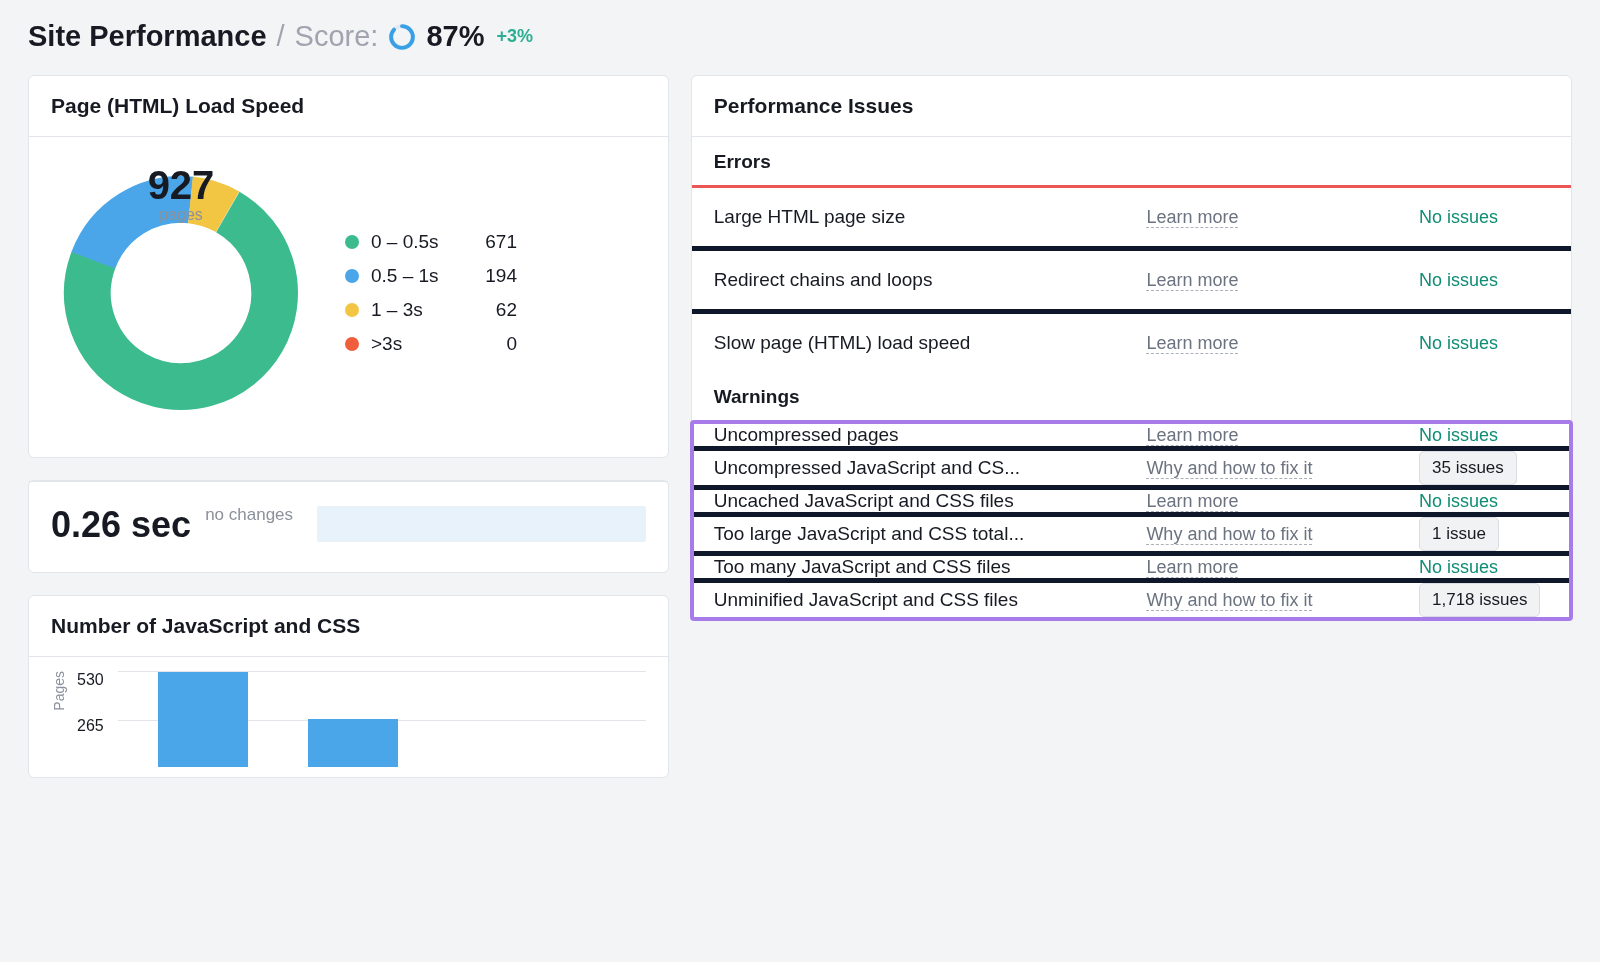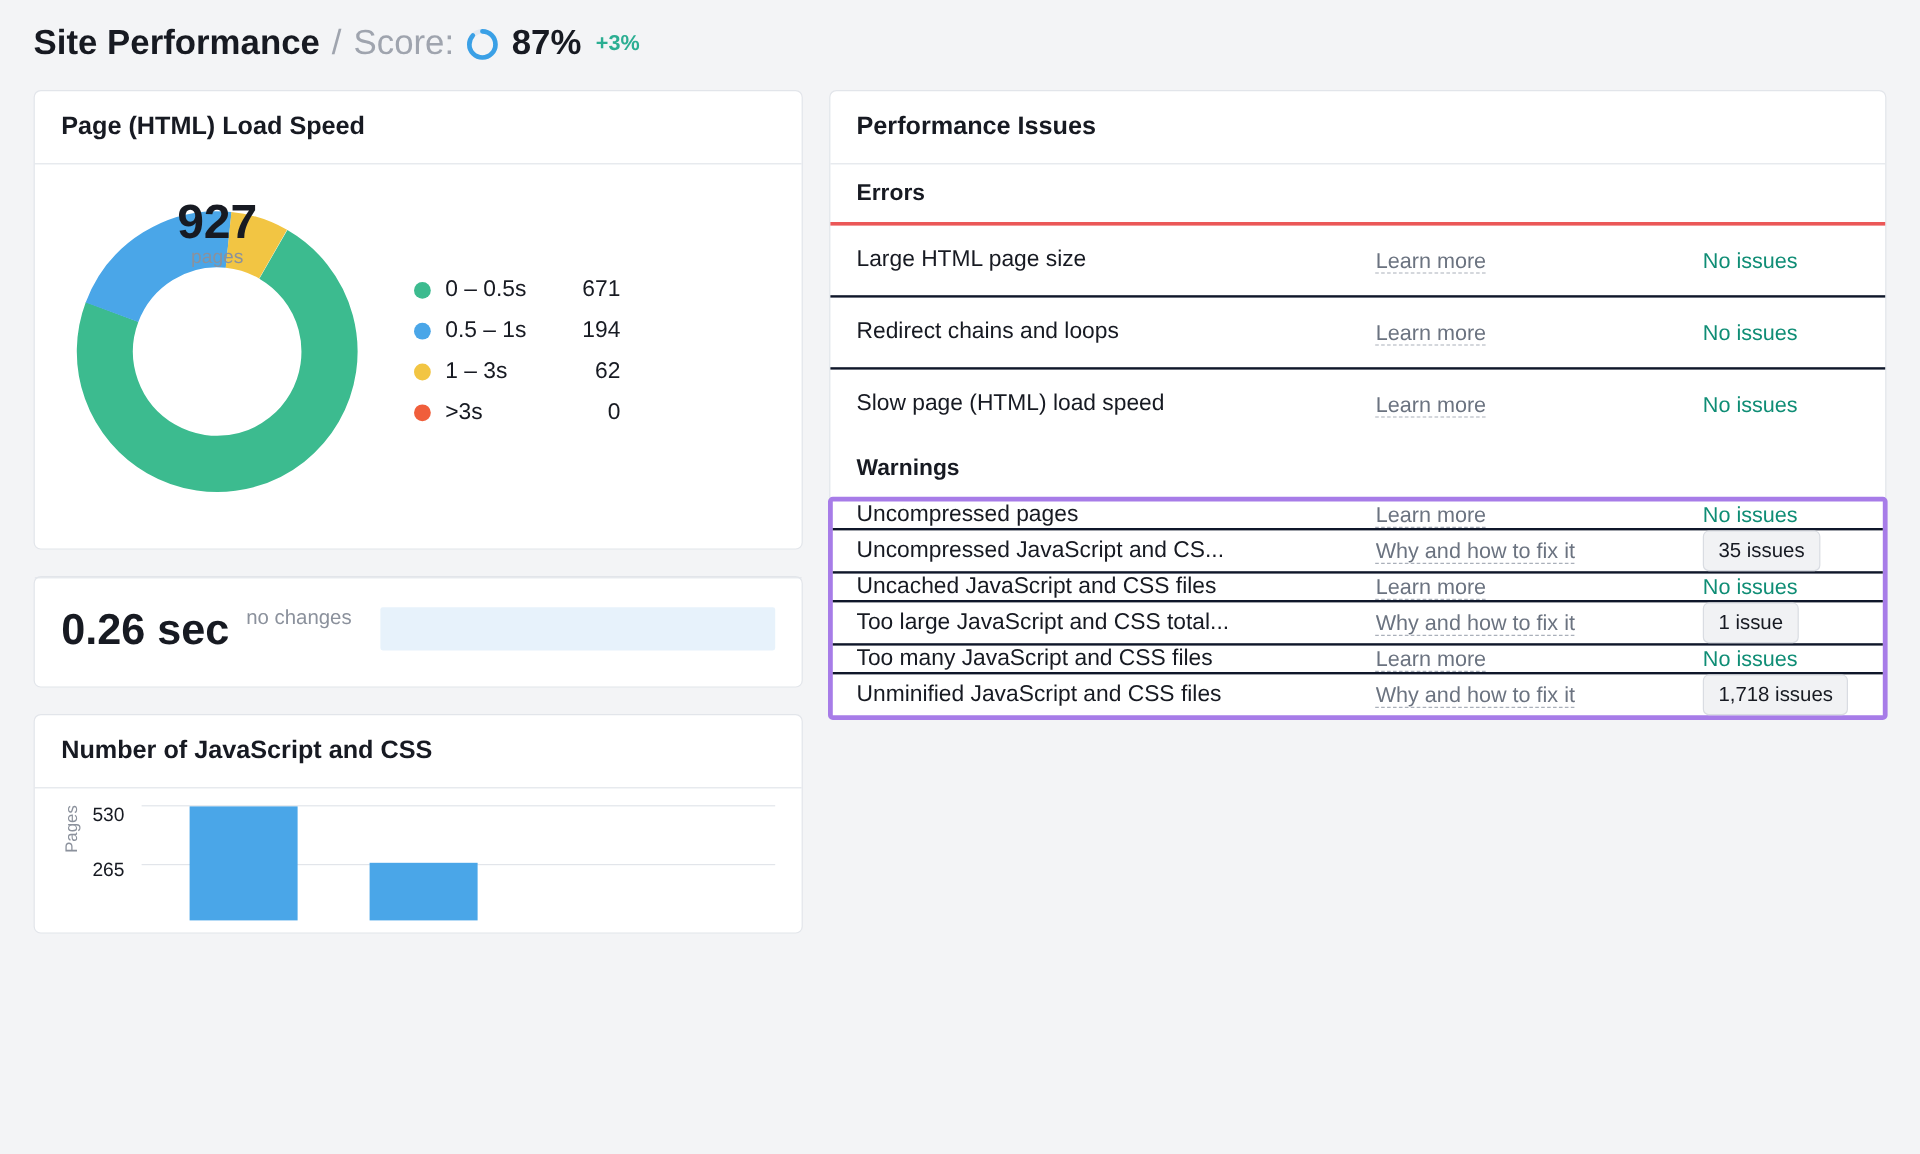--- a/index.html
+++ b/index.html
@@ -218,21 +218,21 @@
   .errors-divider {
     height: 3px;
     background: #eb5757;
     margin: 0;
   }
   .issue-row {
     display: flex;
     align-items: center;
     justify-content: space-between;
     padding: 18px 22px;
-    border-bottom: 2px solid #0f172a;
+    border-bottom: 5px solid #0f172a;
     gap: 18px;
   }
   .issue-row:last-child { border-bottom: none; }
   .issue-name {
     font-size: 19px;
     color: #171a22;
     flex: 1;
     white-space: nowrap;
     overflow: hidden;
     text-overflow: ellipsis;

